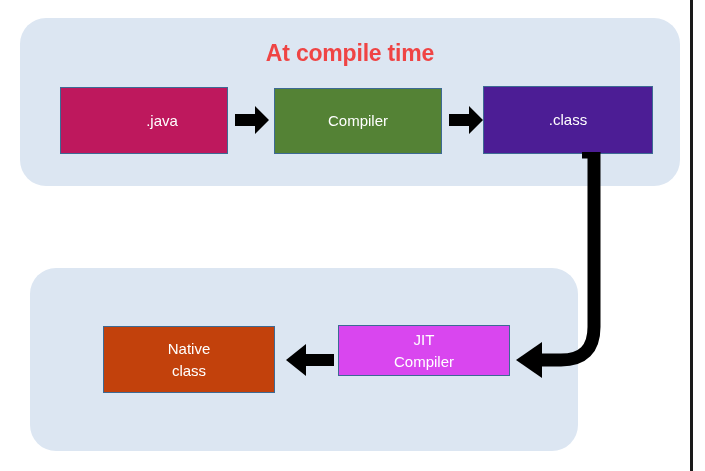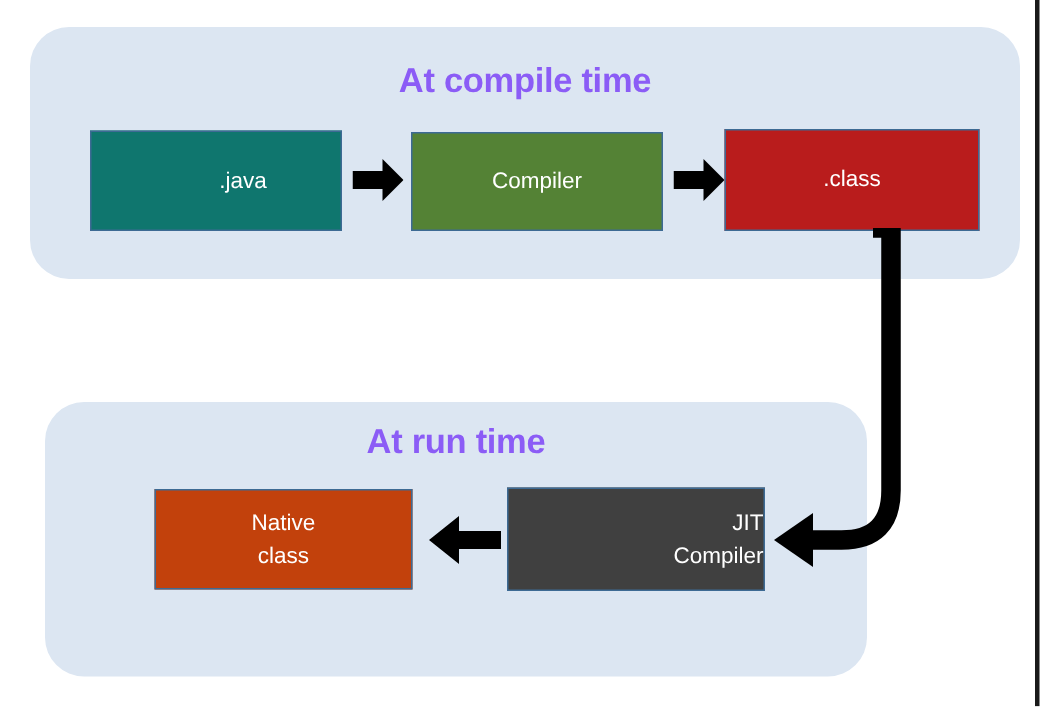--- a/index.html
+++ b/index.html
@@ -43,21 +43,21 @@
     top: 268px;
     width: 548px;
     height: 183px;
   }
 
   .phase-title {
     position: absolute;
     text-align: center;
     font-weight: bold;
     font-size: 23px;
-    color: #8b5cf6;
+    color: #ef4444;
     letter-spacing: -0.2px;
     white-space: nowrap;
   }
   #title-compile {
     left: 0;
     top: 40px;
     width: 700px;
   }
   #title-runtime {
     left: 30px;
@@ -79,51 +79,50 @@
     box-sizing: border-box;
     border: 1px solid #3d6a94;
   }
   .proc-box .line { display: block; }
 
   #box-java {
     left: 60px;
     top: 87px;
     width: 168px;
     height: 67px;
-    background: #0f766e;
+    background: #be185d;
     padding-left: 36px;
   }
   #box-compiler {
     left: 274px;
     top: 88px;
     width: 168px;
     height: 66px;
     background: #548235;
   }
   #box-class {
     left: 483px;
     top: 86px;
     width: 170px;
     height: 68px;
-    background: #b91c1c;
+    background: #4c1d95;
   }
   #box-native {
     left: 103px;
     top: 326px;
     width: 172px;
     height: 67px;
     background: #c2410c;
   }
   #box-jit {
     left: 338px;
     top: 325px;
     width: 172px;
-    height: 69px;
-    background: #404040;
-    align-items: flex-end;
+    height: 51px;
+    background: #d946ef;
   }
 
   
   .arrow-right, .arrow-left {
     position: absolute;
   }
   #arrow-java-compiler {
     left: 235px;
     top: 104px;
     width: 34px;
@@ -179,21 +178,20 @@
       <path d="M0,10 L20,10 L20,2 L34,16 L20,30 L20,22 L0,22 Z" fill="#000000"></path>
     </svg>
   </div>
 
   <div class="proc-box" id="box-class">
     <span class="line">.class</span>
   </div>
 
   <div class="phase-panel" id="panel-runtime"></div>
 
-  <div class="phase-title" id="title-runtime">At run time</div>
 
   <div class="proc-box" id="box-native">
     <span class="line">Native</span>
     <span class="line">class</span>
   </div>
 
   <div class="arrow-left" id="arrow-jit-native">
     <svg width="48" height="36" viewBox="0 0 48 36" aria-hidden="true">
       <path d="M48,12 L20,12 L20,2 L0,18 L20,34 L20,24 L48,24 Z" fill="#000000"></path>
     </svg>

